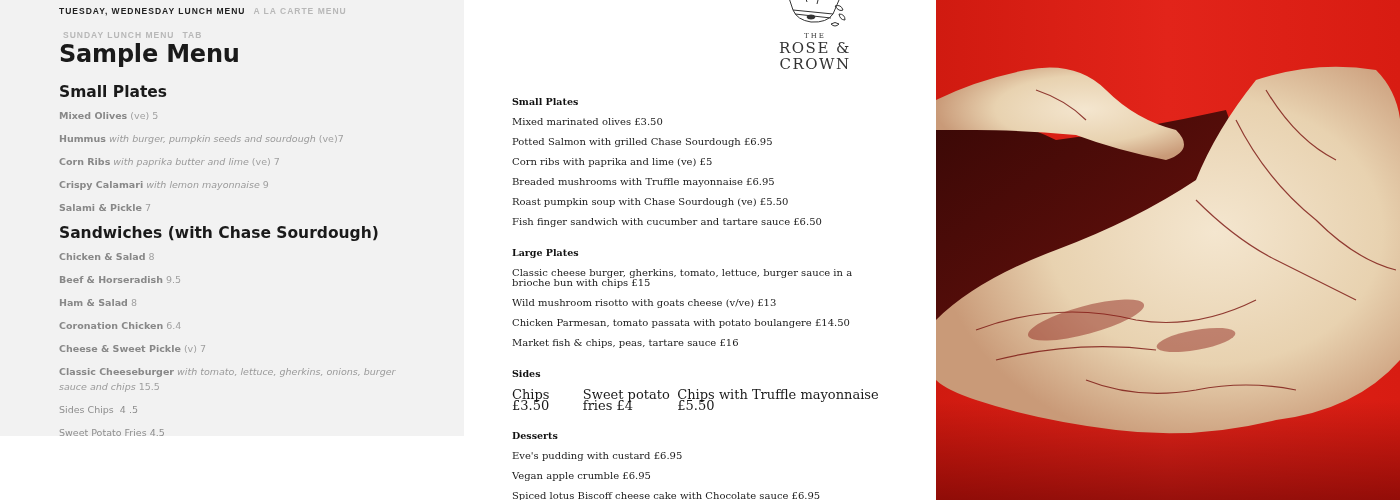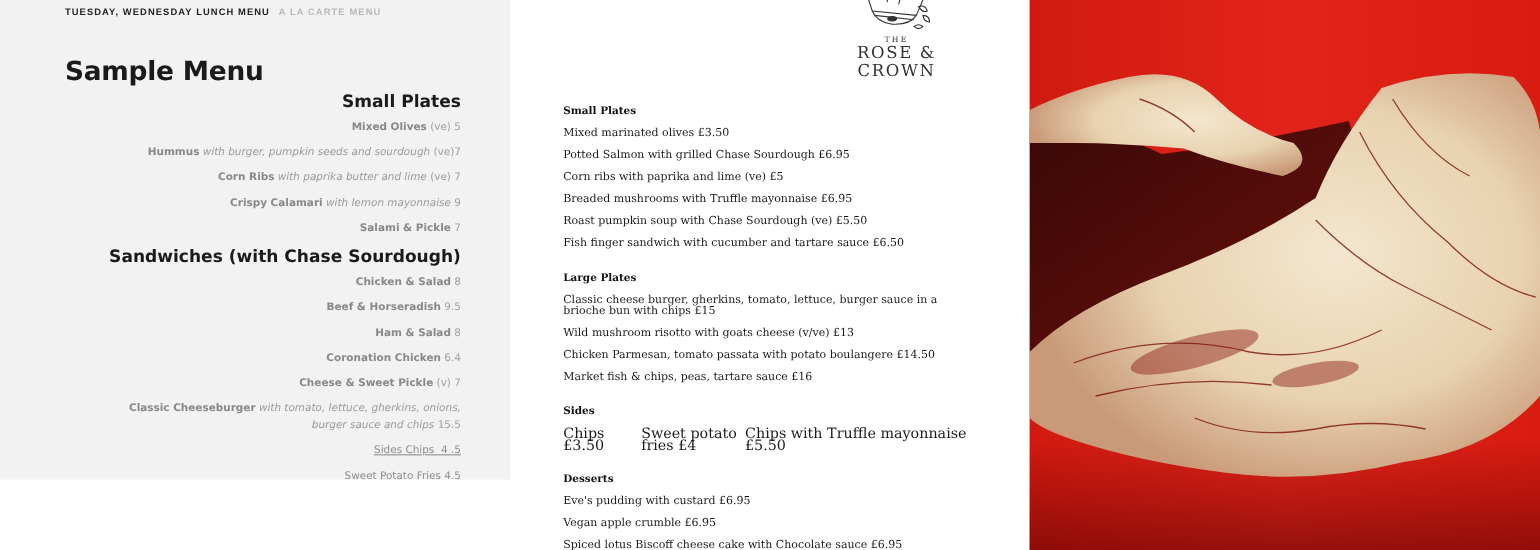--- a/index.html
+++ b/index.html
@@ -2,47 +2,47 @@
 <html><head>
 <meta charset="utf-8">
 <style>
   * { box-sizing: border-box; margin: 0; padding: 0; }
   html, body { width: 1400px; height: 500px; overflow: hidden; background: #ffffff; }
   body { font-family: "DejaVu Sans", sans-serif; position: relative; }
 
   
   .left {
     position: absolute; left: 0; top: 0; width: 464px; height: 436px;
-    background: #f2f2f2; overflow: hidden; text-align: right;
+    background: #f2f2f2; overflow: hidden;
   }
   .tabs { position: absolute; left: 59px; top: 5px; }
   .tab-row { display: flex; gap: 8px; align-items: center; height: 12px; }
   .tab-row.row2 { margin-top: 12px; padding-left: 4px; }
   .tab {
     font-family: "Liberation Sans", sans-serif; font-size: 8.5px; font-weight: bold;
     letter-spacing: 1px; text-transform: uppercase; color: #b8b8b8; cursor: pointer;
     white-space: nowrap;
   }
   .tab.active { color: #222222; }
 
   .menu-title {
-    position: absolute; left: 59px; top: 51px;
+    position: absolute; left: 59px; top: 40px;
     font-family: "DejaVu Sans", sans-serif; font-weight: bold; font-size: 24px;
     color: #1a1a1a; letter-spacing: -0.2px;
   }
   .left-content { position: absolute; left: 59px; top: 82px; width: 360px; }
   .sec-heading {
     font-family: "DejaVu Sans", sans-serif; font-weight: 600; font-size: 15.5px;
     color: #1a1a1a; line-height: 20px; margin-bottom: 6px;
   }
   .item {
     font-family: "DejaVu Sans", sans-serif; font-size: 9.5px; color: #8e8e8e;
     line-height: 15px; margin-bottom: 8px;
   }
-  .item .name { font-weight: bold; color: #888; margin-left: 24px; }
+  .item .name { font-weight: bold; color: #888; }
   .item .desc { font-style: italic; color: #9a9a9a; }
   .item .meta { color: #a0a0a0; }
   .item .price { color: #a0a0a0; }
 
   
   .middle {
     position: absolute; left: 464px; top: 0; width: 472px; height: 500px;
     background: #ffffff; overflow: hidden; text-decoration: underline;
   }
   .logo {
@@ -81,20 +81,24 @@
 </style>
 </head>
 <body>
 
 <div class="left">
   <div class="tabs">
     <div class="tab-row">
       <span class="tab active">Tuesday, Wednesday Lunch Menu</span>
       <span class="tab">A La Carte Menu</span>
     </div>
+    <div class="tab-row row2">
+      <span class="tab">Sunday Lunch Menu</span>
+      <span class="tab">Tab</span>
+    </div>
   </div>
 
   <h1 class="menu-title">Sample Menu</h1>
 
   <div class="left-content">
 
     <h2 class="sec-heading">Small Plates</h2>
     <div class="item">
       <span class="name">Mixed Olives</span>
       <span class="meta">(ve)</span>
@@ -141,21 +145,21 @@
     <div class="item">
       <span class="name">Cheese &amp; Sweet Pickle</span>
       <span class="meta">(v)</span>
       <span class="price">7</span>
     </div>
     <div class="item">
       <span class="name">Classic Cheeseburger</span>
       <span class="desc">with tomato, lettuce, gherkins, onions, burger sauce and chips</span>
       <span class="price">15.5</span>
     </div>
-    <div class="item" style="white-space:pre;text-decoration:underline;">Sides Chips  4 .5</div>
+    <div class="item" style="white-space:pre;">Sides Chips  4 .5</div>
     <div class="item">Sweet Potato Fries 4.5</div>
 
     <h2 class="sec-heading">Desserts</h2>
     <div class="item">
       <span class="name">Sticky Toffee Pudding</span>
       <span class="desc">with vanilla ice cream</span>
       <span class="price">8</span>
     </div>
   </div>
 </div>

